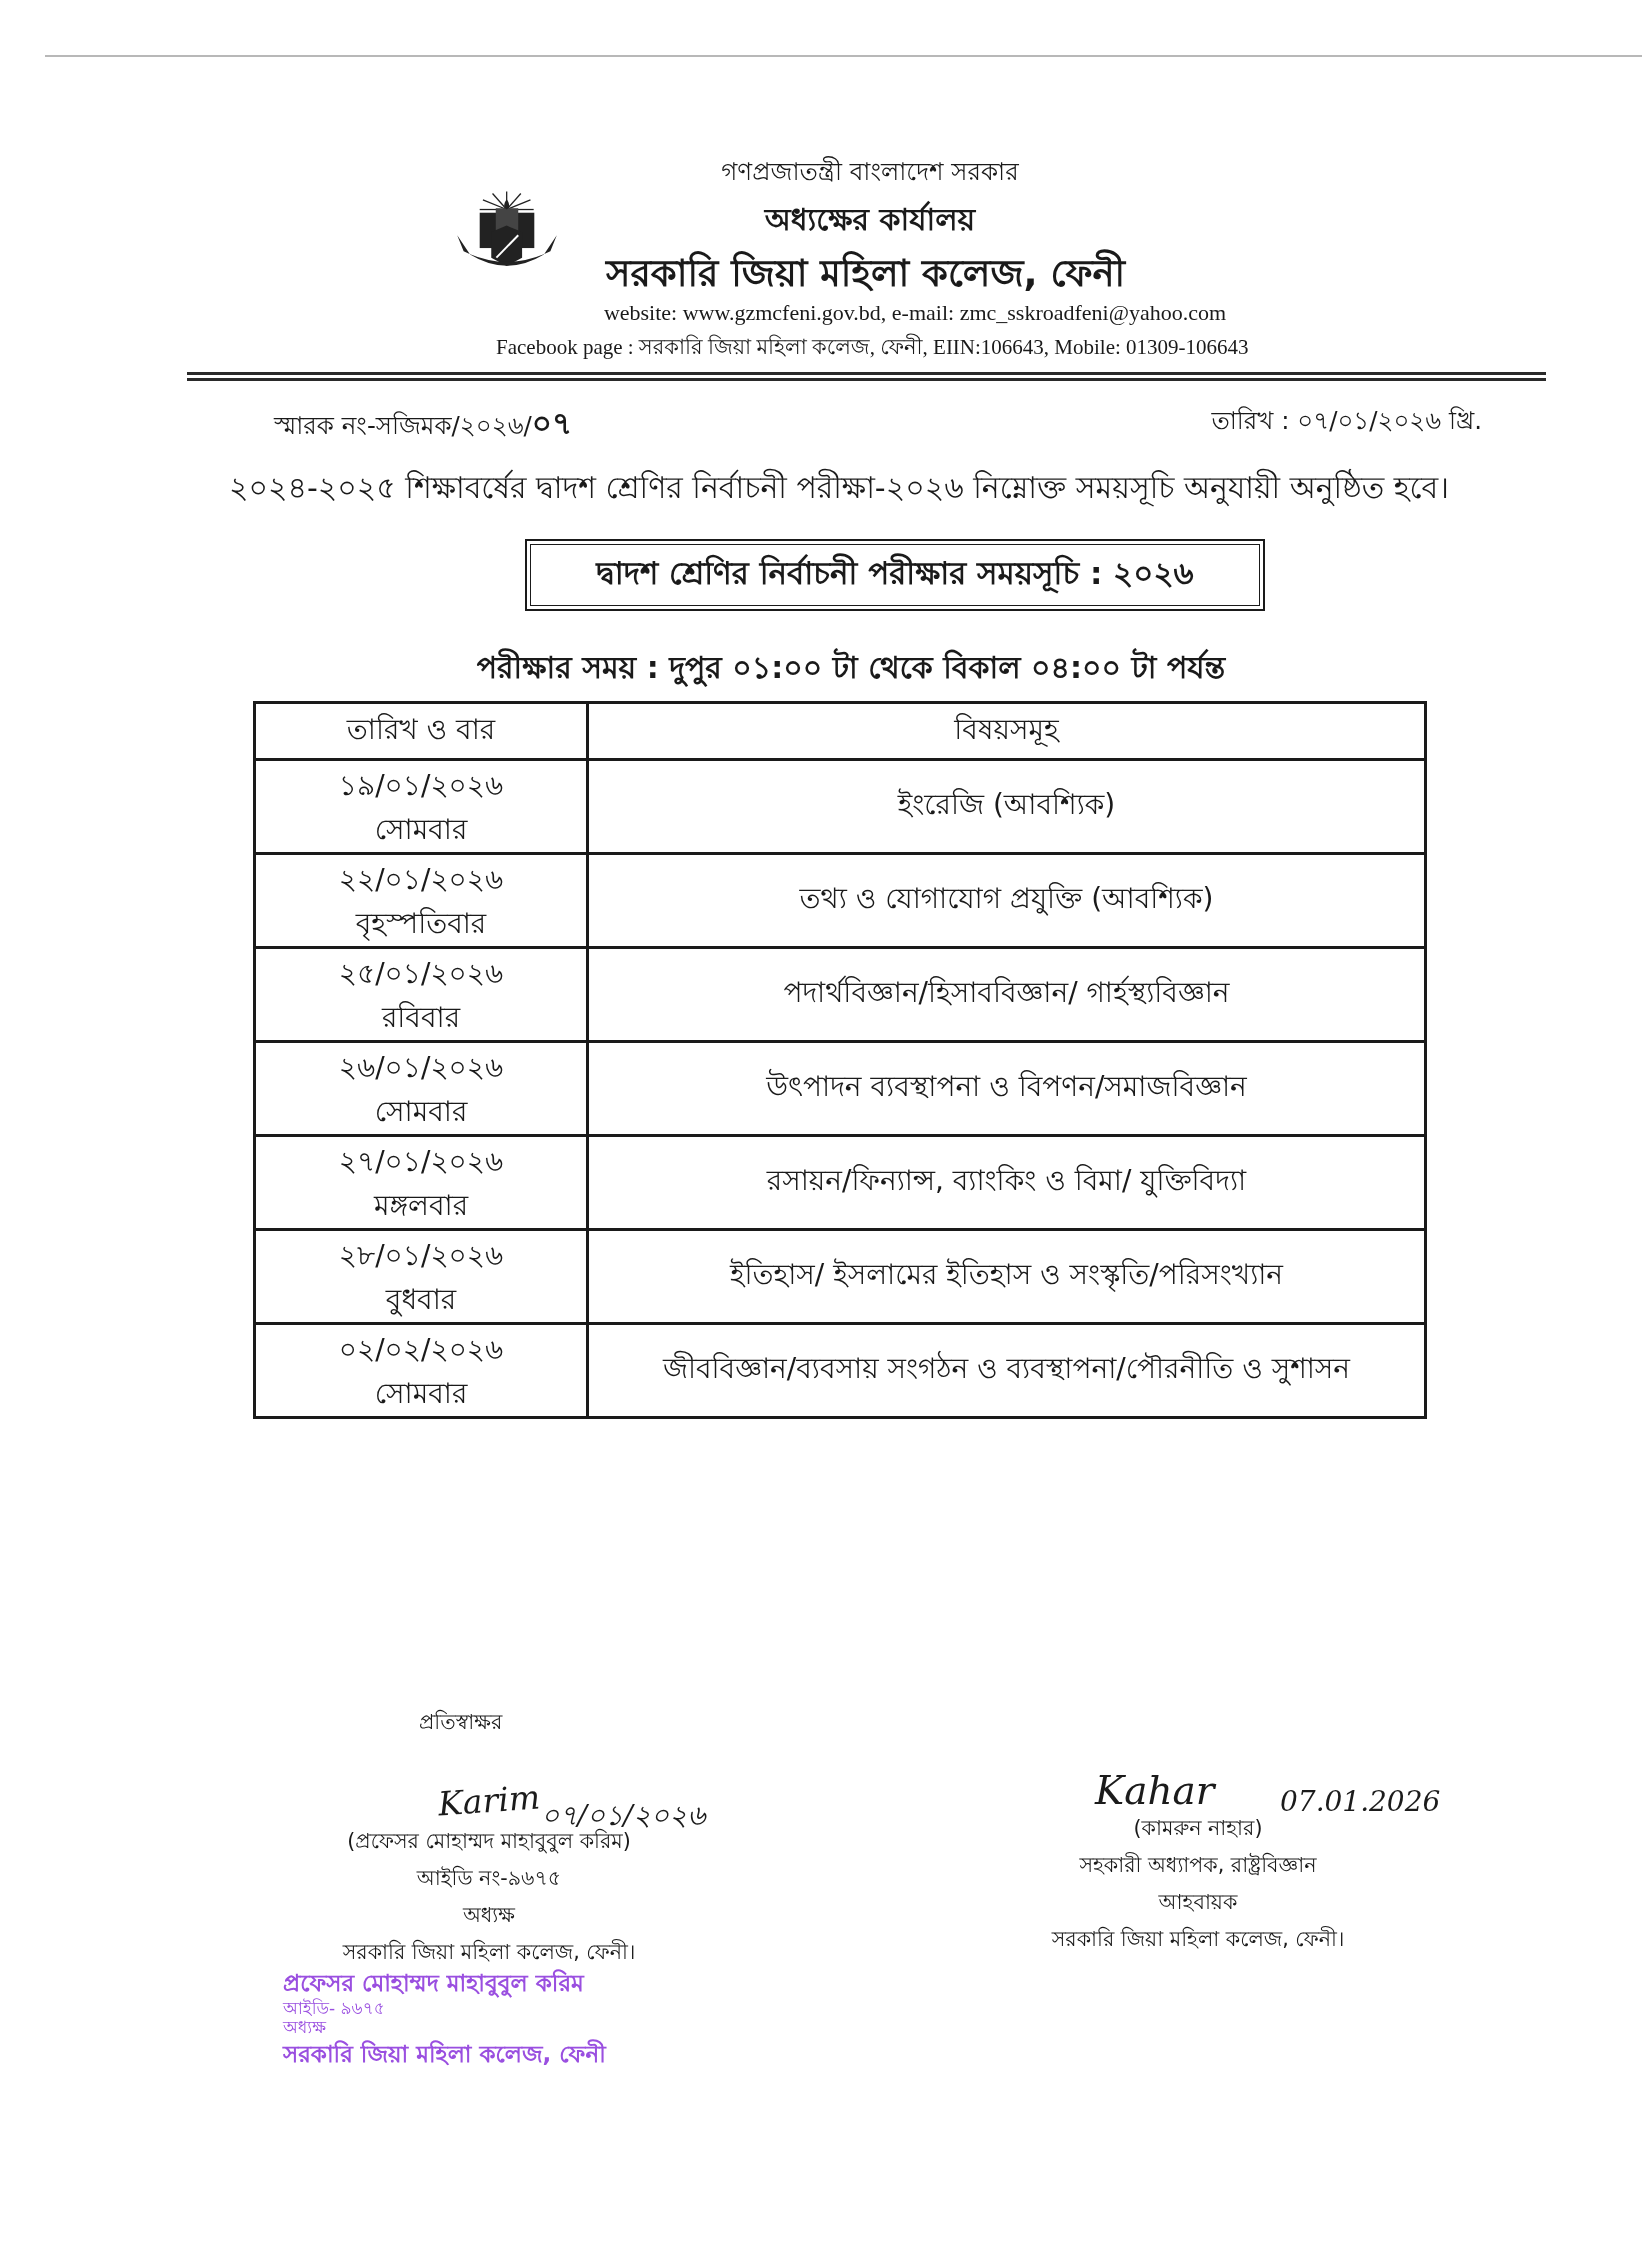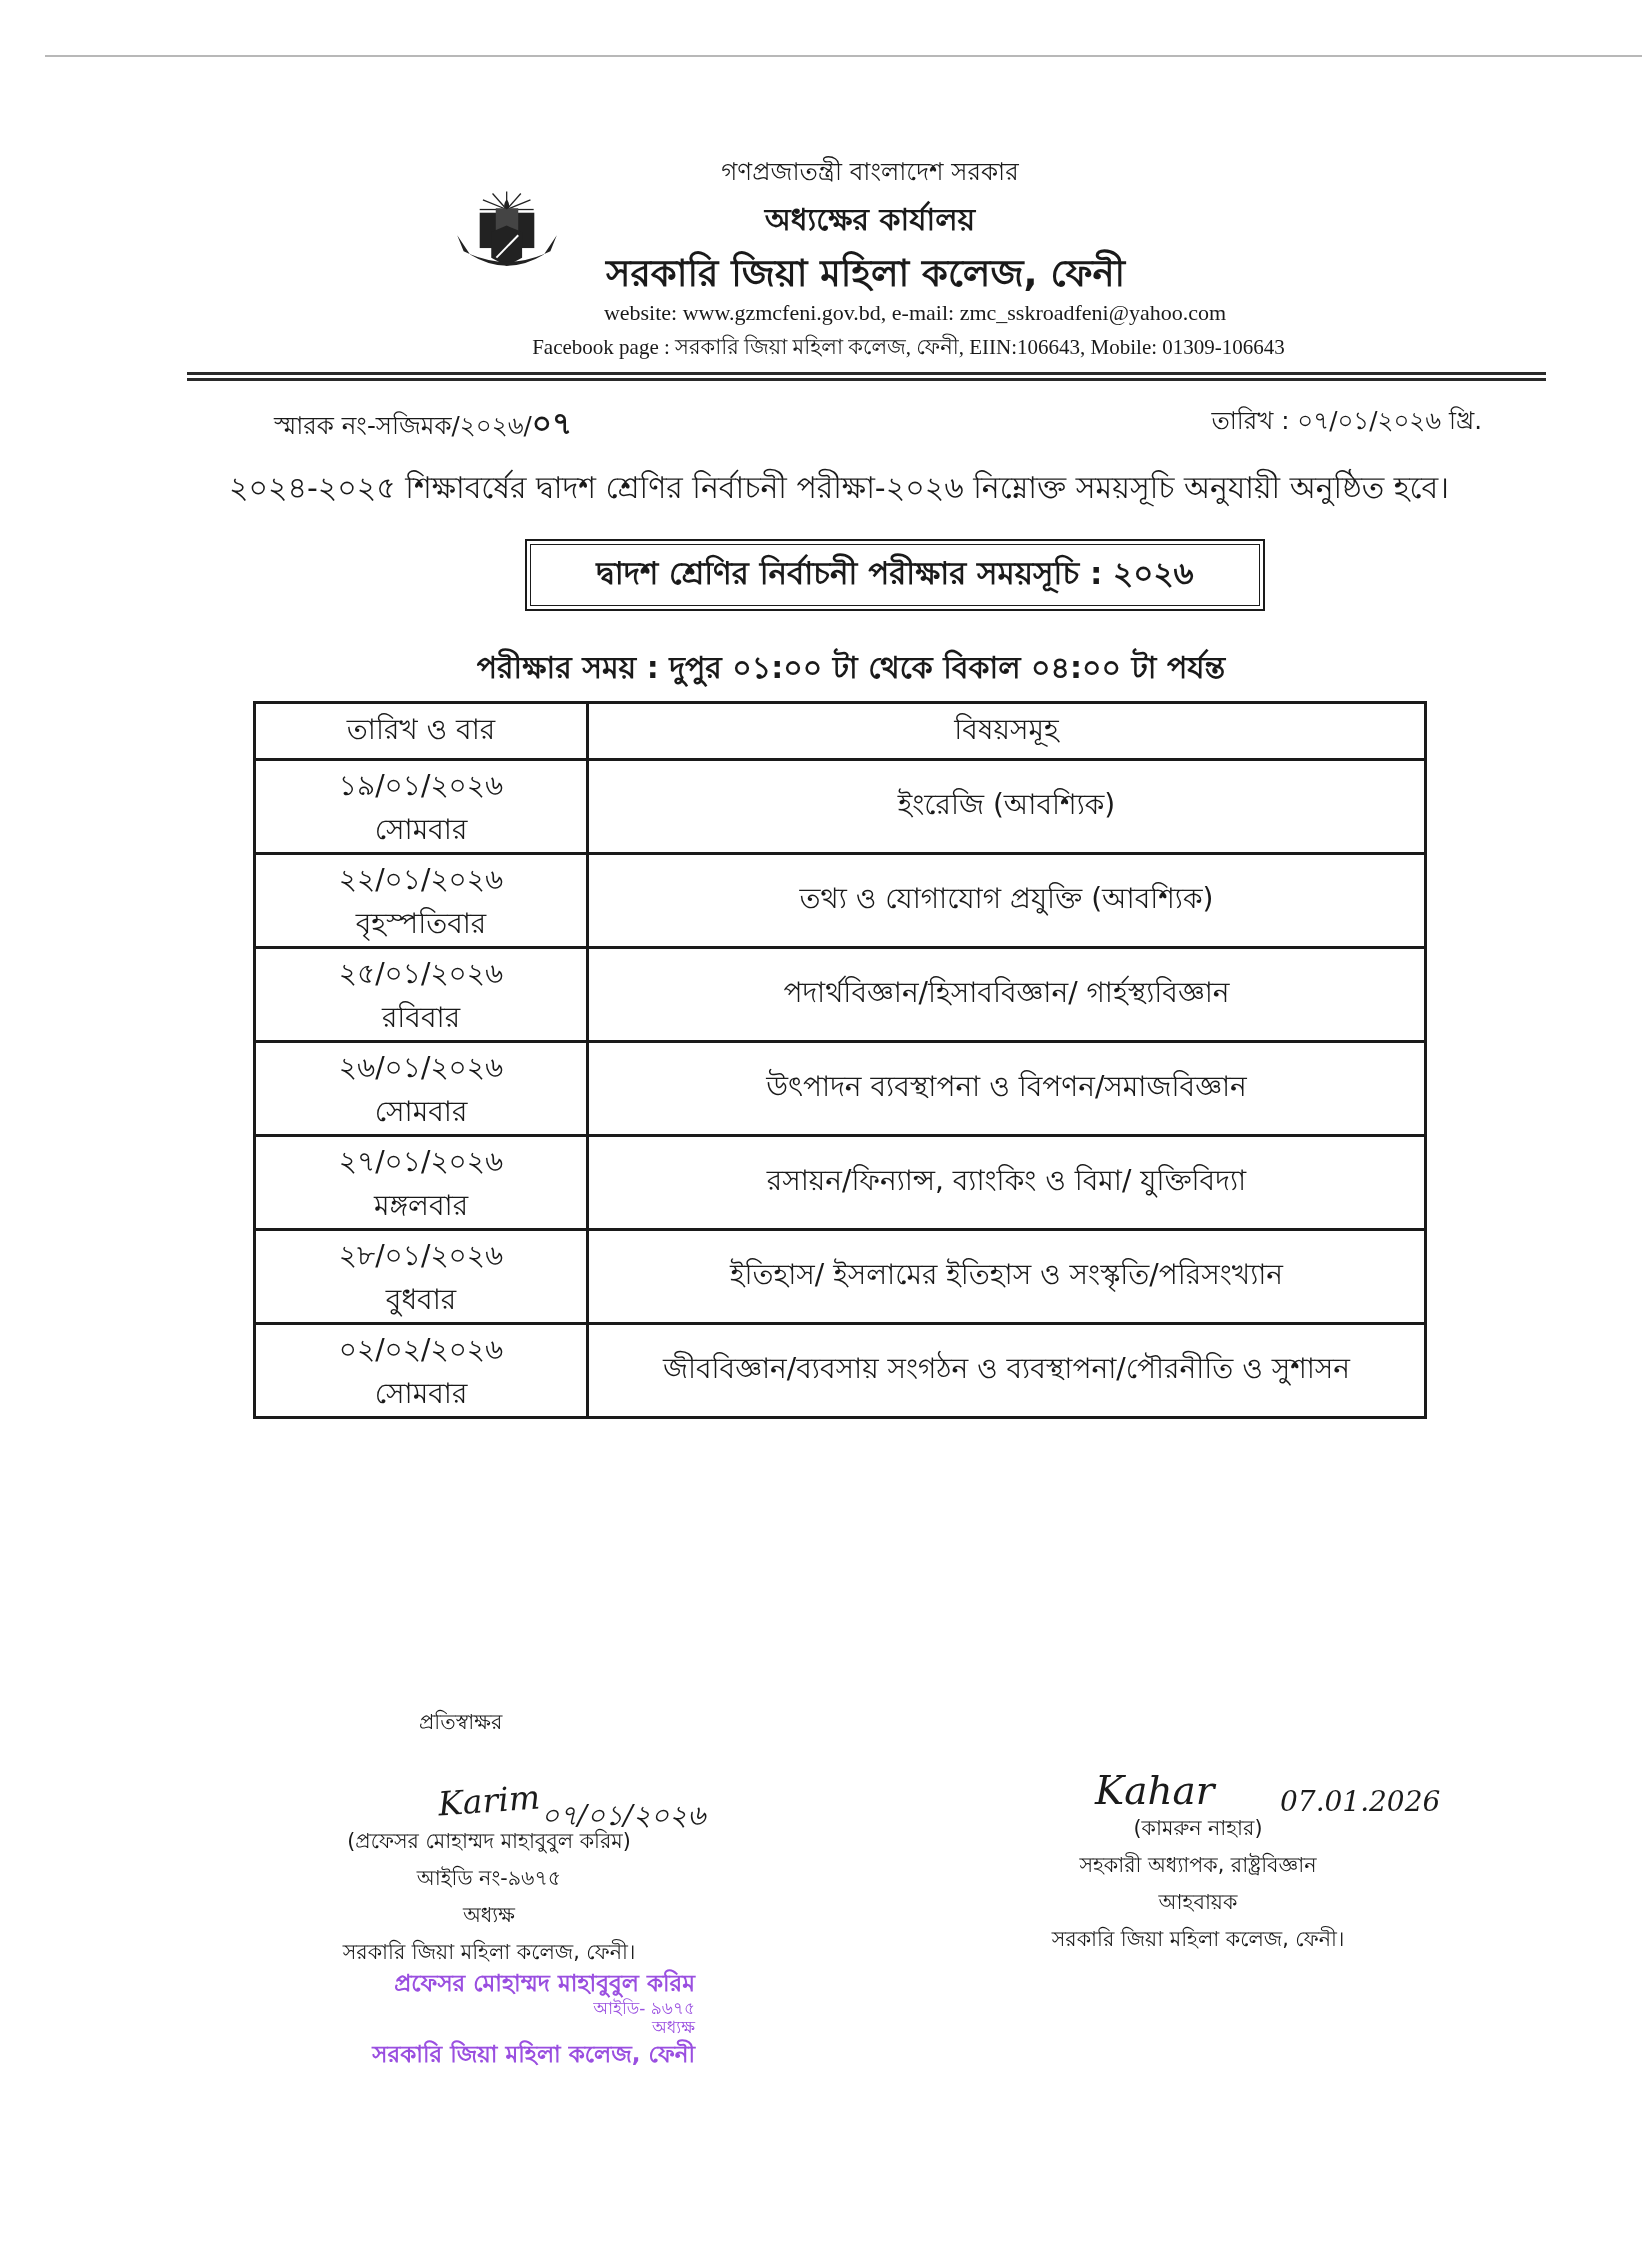--- a/index.html
+++ b/index.html
@@ -6,21 +6,21 @@
   body { width: 1643px; height: 2261px; position: relative; overflow: hidden;
          font-family: "DejaVu Sans", sans-serif; color: #1a1a1a; }
   .abs { position: absolute; }
   .scan-line { position: absolute; left: 45px; top: 55px; width: 1598px; height: 1.9px;
                background: #b8b8b8; }
   .logo { position: absolute; left: 454px; top: 190px; width: 106px; height: 84px; }
   .gov-line { left: 419px; width: 902px; top: 153px; font-size: 24.5px; text-align: center; }
   .office-line { left: 419px; width: 902px; top: 196px; font-size: 30px; font-weight: bold; text-align: center; }
   .college-line { left: 554px; width: 876px; top: 244px; font-size: 37px; font-weight: bold; text-align: left; padding-left: 52px; }
   .contact1 { left: 419px; width: 902px; top: 300px; font-size: 22px; font-family: "Liberation Serif", serif; text-align: center; padding-left: 90px; box-sizing: border-box; }
-  .contact2 { left: 419px; width: 902px; top: 331px; font-size: 21px; font-family: "Liberation Serif", serif; text-align: center; padding-left: 77px; box-sizing: border-box; }
+  .contact2 { left: 419px; width: 902px; top: 331px; font-size: 21px; font-family: "Liberation Serif", serif; padding-left: 77px; box-sizing: border-box; }
   .dbl-line1 { position: absolute; left: 187px; top: 372px; width: 1359px; height: 2.6px; background: #2a2a2a; }
   .dbl-line2 { position: absolute; left: 187px; top: 378px; width: 1359px; height: 2.6px; background: #2a2a2a; }
   .memo { left: 274px; top: 399px; font-size: 24.5px; }
   .memo b { font-size: 31px; }
   .date { right: 161px; top: 402px; font-size: 24.5px; }
   .intro { left: 193px; width: 1256px; top: 464px; font-size: 30px; text-align: right; }
   .title-box { position: absolute; left: 525px; top: 539px; width: 740px; height: 72px;
                border: 2.6px solid #1a1a1a; box-sizing: border-box; padding: 3.2px; }
   .title-inner { width: 100%; height: 100%; border: 1.9px solid #1a1a1a; box-sizing: border-box;
                  display: flex; align-items: center; justify-content: center;
@@ -36,21 +36,21 @@
   .sig-block { position: absolute; text-align: center; font-size: 20.6px; }
   .sig-block div { line-height: 37px; }
   .left-sig { left: 283px; width: 412px; top: 1701px; }
   .right-sig { left: 966px; width: 464px; top: 1810px; }
   .countersign { position: absolute; left: 419px; top: 1707px; font-size: 20.6px; }
   .signature { position: absolute; font-family: "DejaVu Serif", serif; font-style: italic; color: #1b1b1b; }
   .sig-left-scrawl { left: 438px; top: 1781px; font-size: 33px; transform: rotate(-4deg); }
   .sig-left-date { left: 541px; top: 1794px; font-size: 28px; }
   .sig-right-scrawl { left: 1095px; top: 1768px; font-size: 39px; }
   .sig-right-date { left: 1256px; top: 1785px; font-size: 28px; margin-left: 24px; }
-  .stamp { position: absolute; left: 283px; width: 412px; top: 1968px; text-align: right; color: #9a4fe0; }
+  .stamp { position: absolute; left: 283px; width: 412px; top: 1968px; text-align: left; color: #9a4fe0; }
   .stamp .s1 { font-size: 23px; font-weight: bold; line-height: 31px; }
   .stamp .s2 { font-size: 17px; line-height: 19.3px; }
   .stamp .s3 { font-size: 17px; line-height: 19.3px; }
   .stamp .s4 { font-size: 23px; font-weight: bold; line-height: 32px; }
   .left-name-line { white-space: nowrap; }
 </style>
 </head>
 <body>
 
 <div class="scan-line"></div>

